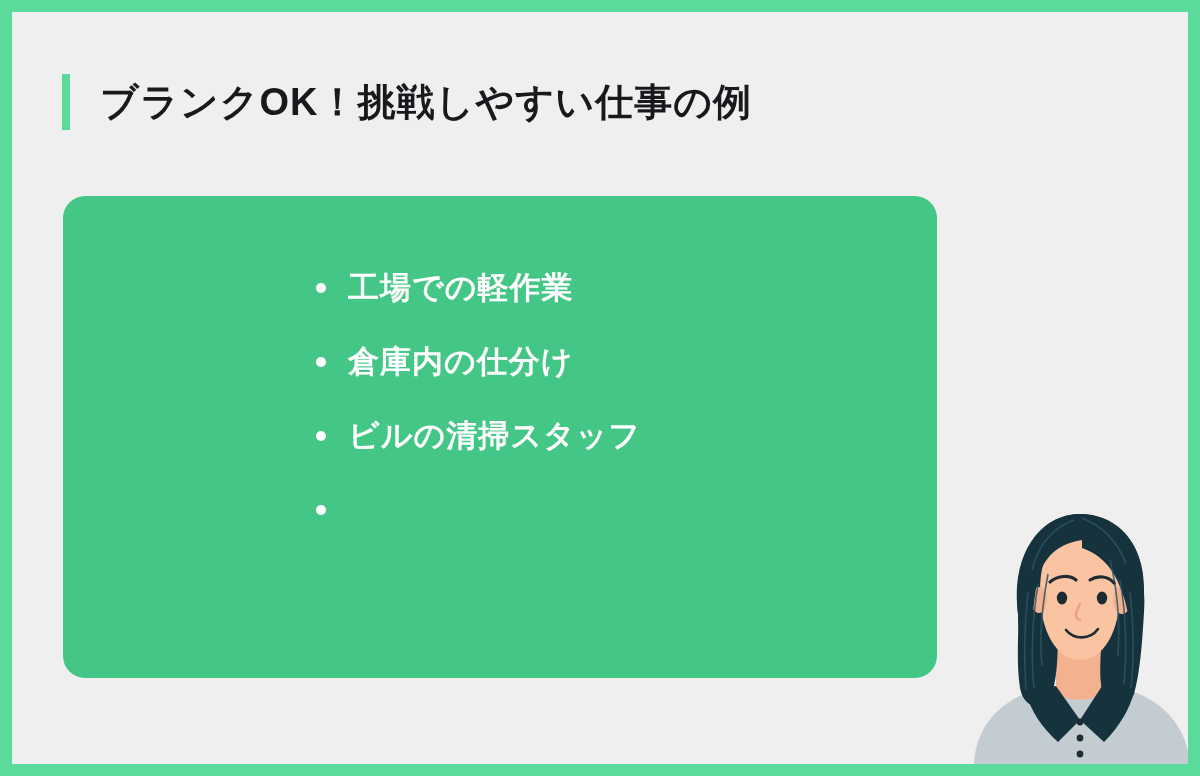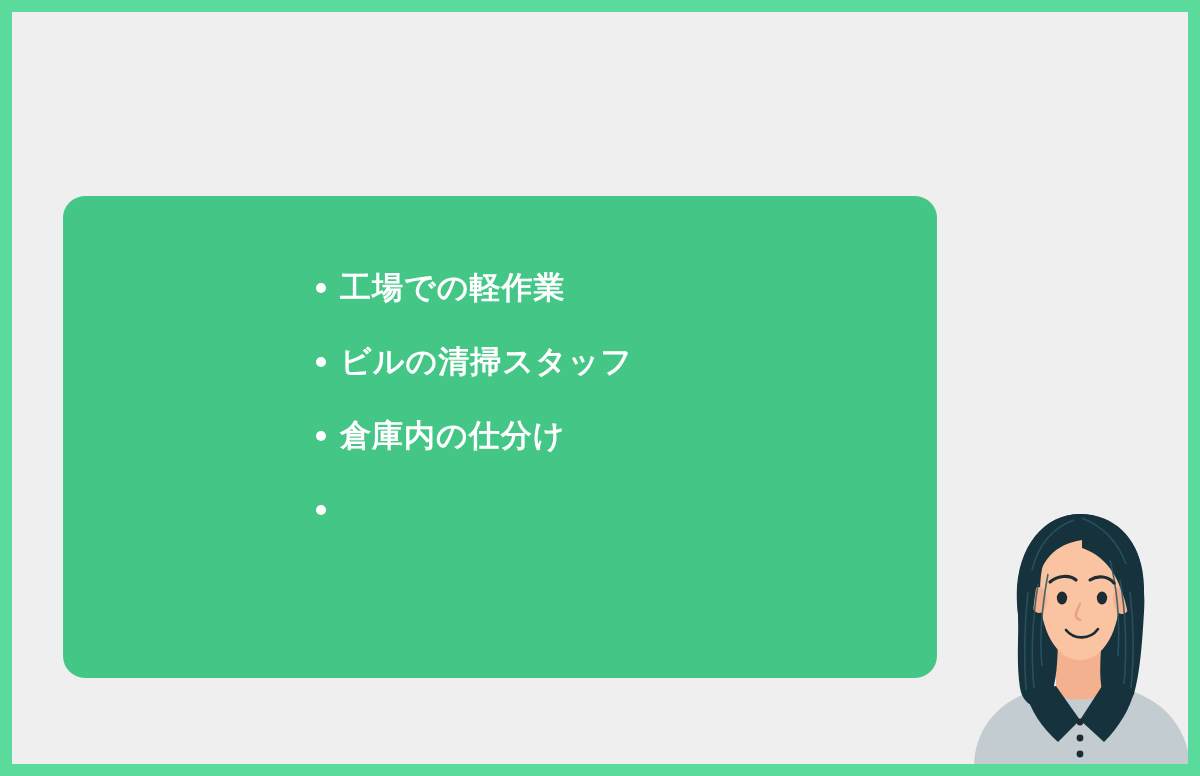--- a/index.html
+++ b/index.html
@@ -64,21 +64,21 @@
     align-items:center;
     height:74px;
   }
   .bullet-dot {
     width:10px; height:10px;
     border-radius:50%;
     background:#FFFFFF;
     flex:0 0 auto;
   }
   .bullet-label {
-    margin-left:14px;
+    margin-left:22px;
     font-size:31px;
     font-weight:bold;
     color:#FFFFFF;
     letter-spacing:1px;
     white-space:nowrap;
   }
 
   
   #illustration {
     position:absolute;
@@ -86,37 +86,41 @@
     width:232px; height:268px;
   }
   #illustration svg { display:block; width:100%; height:100%; }
 </style>
 </head>
 <body>
 
 <div id="slide">
   <div id="canvas">
 
+    <div id="title-row">
+      <div id="title-accent"></div>
+      <div id="title-text">ブランクOK！挑戦しやすい仕事の例</div>
+    </div>
 
     <div id="card">
       <ul id="bullet-list">
 
         <li class="bullet-item">
           <span class="bullet-dot"></span>
           <span class="bullet-label">工場での軽作業</span>
         </li>
 
         <li class="bullet-item">
           <span class="bullet-dot"></span>
-          <span class="bullet-label">ビルの清掃スタッフ</span>
+          <span class="bullet-label">倉庫内の仕分け</span>
         </li>
 
         <li class="bullet-item">
           <span class="bullet-dot"></span>
-          <span class="bullet-label">倉庫内の仕分け</span>
+          <span class="bullet-label">ビルの清掃スタッフ</span>
         </li>
 
 
         <li class="bullet-item">
           <span class="bullet-dot"></span>
         </li>
 
       </ul>
     </div>
 

